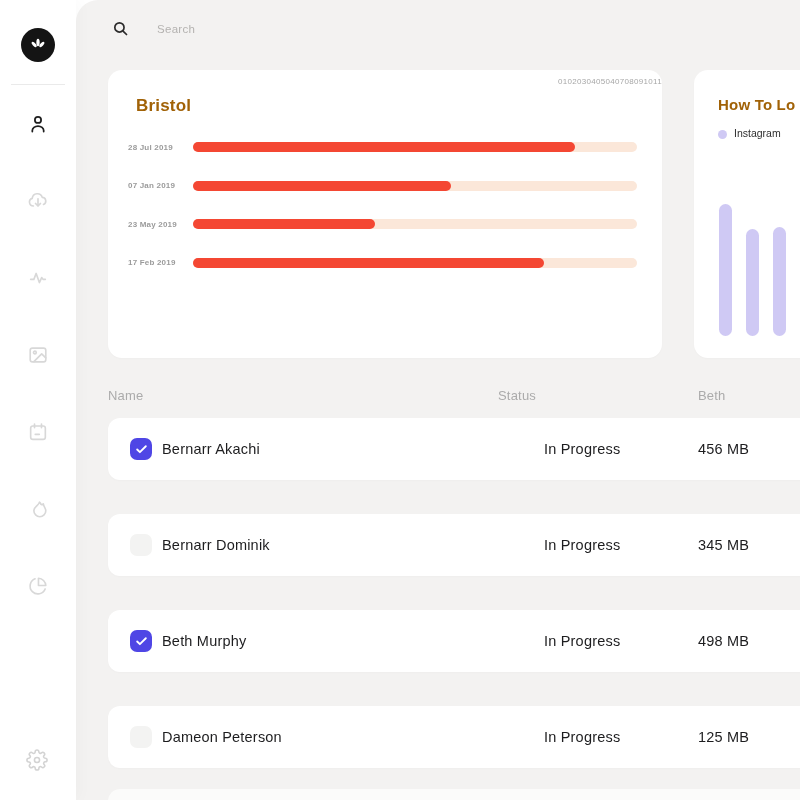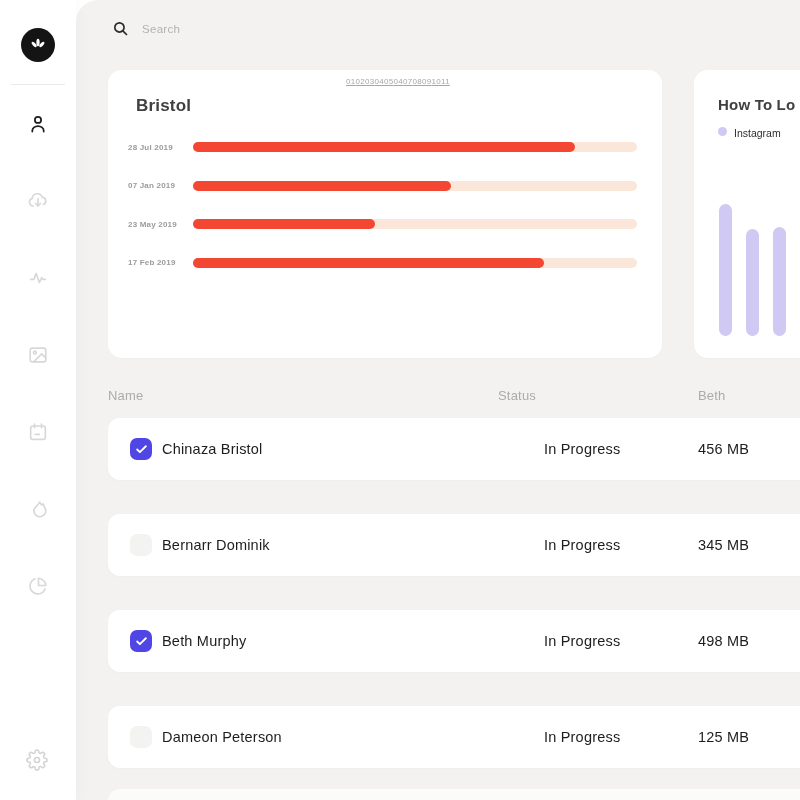--- a/index.html
+++ b/index.html
@@ -17,42 +17,42 @@
     display:flex;align-items:center;justify-content:center;cursor:pointer;flex:none;}
   .side-divider{width:54px;height:1px;background:#eaeaea;margin-top:22px;flex:none;}
   .nav{margin-top:27px;display:flex;flex-direction:column;gap:53px;align-items:center;}
   .nav-btn{width:24px;height:24px;display:flex;align-items:center;justify-content:center;cursor:pointer;}
   .nav-btn svg{stroke:#d8d8d8;}
   .nav-btn.active svg{stroke:#1f1f1f;}
   .gear-btn{position:absolute;bottom:27px;left:26px;width:24px;height:24px;cursor:pointer;}
   .gear-btn svg{stroke:#d3d3d3;}
 
   
-  .searchbar{position:absolute;left:36px;top:20px;display:flex;align-items:center;gap:13px;cursor:text;}
+  .searchbar{position:absolute;left:36px;top:20px;display:flex;align-items:center;gap:28px;cursor:text;}
   .searchbar svg{stroke:#2b2b2b;}
   .search-ph{font-size:11.5px;color:#b4b2b0;letter-spacing:.3px;}
 
   
   .card{position:absolute;top:70px;background:#fff;border-radius:14px;box-shadow:0 1px 2px rgba(0,0,0,0.02);}
   .card-bristol{left:32px;width:554px;height:288px;}
   .card-insta{left:618px;width:240px;height:288px;}
-  .card-title{position:absolute;left:28px;top:26px;font-size:17px;font-weight:700;color:#404040;letter-spacing:.2px;}
+  .card-title{position:absolute;left:28px;top:26px;font-size:17px;font-weight:700;color:#a16207;letter-spacing:.2px;}
   .card-insta .card-title{left:24px;font-size:15px;}
 
   
   .hchart{position:absolute;left:20px;right:25px;top:58px;font-weight:bold;}
   .bar-row{display:flex;align-items:center;height:38.5px;}
   .bar-label{width:65px;flex:none;font-size:8px;color:#9b9b9b;letter-spacing:.2px;}
   .bar-track{flex:1;height:10px;background:#fbe7d9;border-radius:6px;position:relative;}
   .bar-fill{position:absolute;left:0;top:0;height:10px;border-radius:6px;background:#f44733;}
-  .axis{display:flex;justify-content:center;margin-left:26px;margin-top:7px;
-    font-size:8px;color:#a7a7a7;letter-spacing:.3px;text-decoration:underline;}
-
-  
-  .legend{position:absolute;left:24px;top:57px;display:flex;align-items:flex-start;gap:7px;}
+  .axis{display:flex;justify-content:flex-end;margin-left:26px;margin-top:7px;
+    font-size:8px;color:#a7a7a7;letter-spacing:.3px;}
+
+  
+  .legend{position:absolute;left:24px;top:57px;display:flex;align-items:flex-end;gap:7px;}
   .legend-dot{width:9px;height:9px;border-radius:50%;background:#cfc9f4;}
   .legend-label{font-size:10.5px;color:#2e2e2e;}
   .vbars{position:absolute;left:25px;bottom:22px;display:flex;align-items:flex-end;gap:14px;height:150px;}
   .vbar{width:13px;border-radius:7px;background:#cfc9f4;}
 
   
   .table-head{position:absolute;left:32px;top:388px;width:660px;height:16px;}
   .table-head span{position:absolute;font-size:13px;color:#ababab;letter-spacing:.2px;}
   .th-name{left:0;}
   .th-status{left:390px;}
@@ -151,21 +151,21 @@
       <span class="th-size">Beth</span>
     </div>
 
     <div class="rows" id="rows">
         <div class="row">
     <span class="checkbox checked">
       <svg width="13" height="13" viewBox="0 0 24 24" fill="none" stroke="#ffffff" stroke-width="3.4" stroke-linecap="round" stroke-linejoin="round">
         <polyline points="20 6 9 17 4 12"></polyline>
       </svg>
     </span>
-    <span class="cell cell-name">Chinaza Bristol</span>
+    <span class="cell cell-name">Bernarr Akachi</span>
     <span class="cell cell-status">In Progress</span>
     <span class="cell cell-size">456 MB</span>
   </div>
         <div class="row">
     <span class="checkbox">
       
     </span>
     <span class="cell cell-name">Bernarr Dominik</span>
     <span class="cell cell-status">In Progress</span>
     <span class="cell cell-size">345 MB</span>

